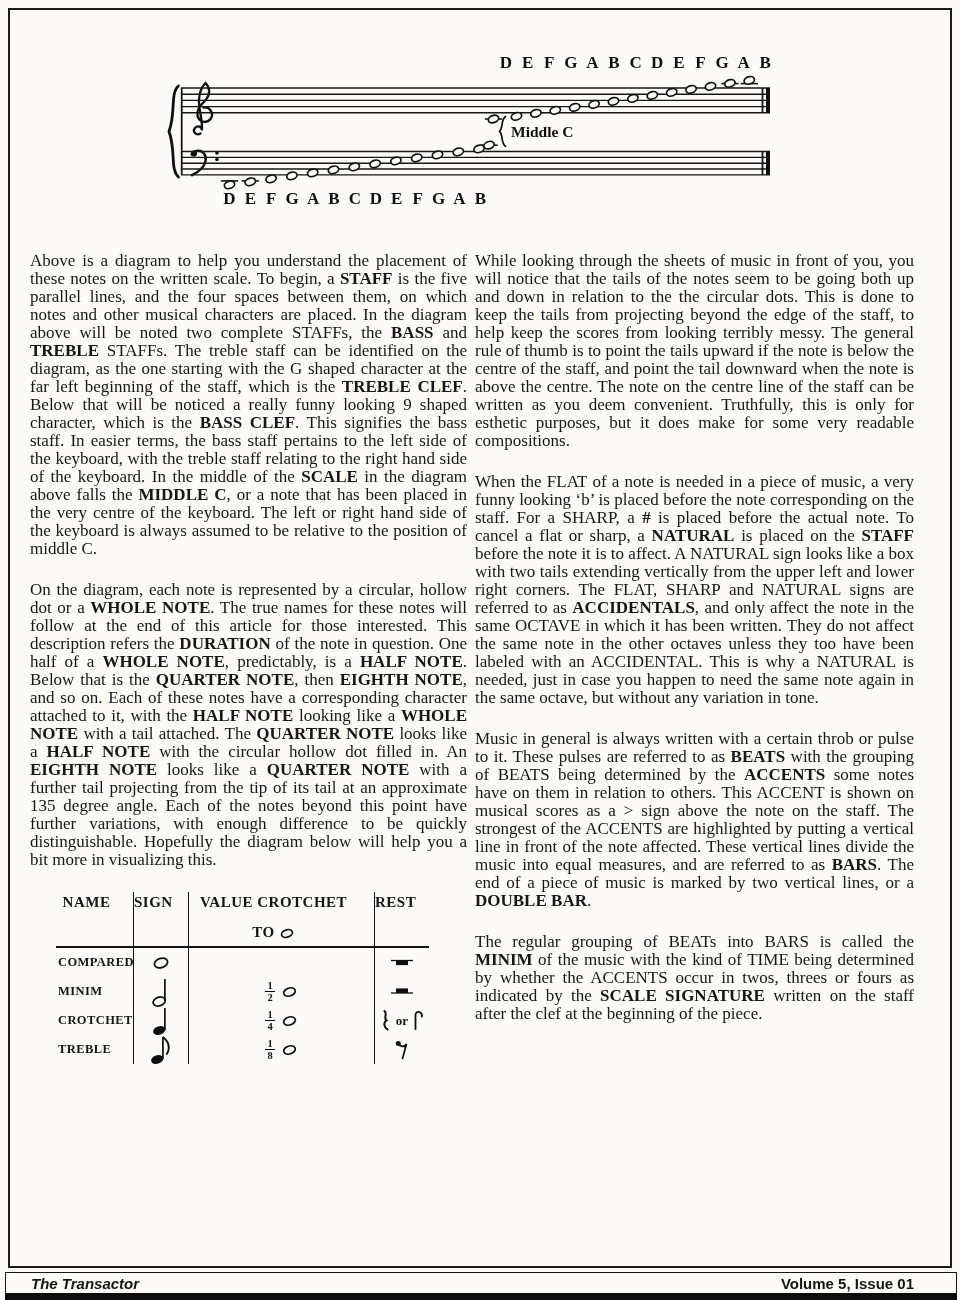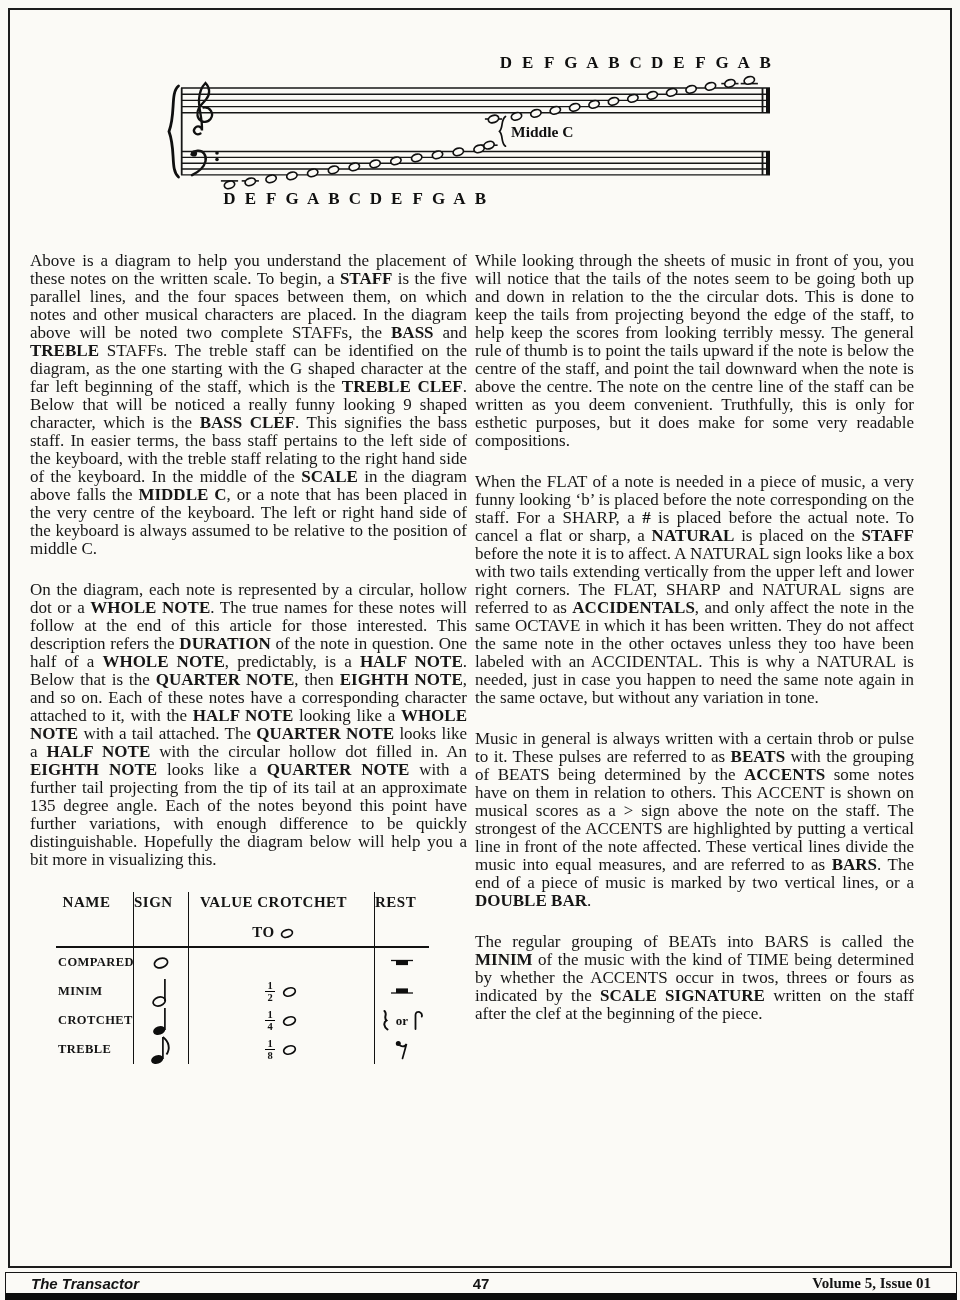--- a/index.html
+++ b/index.html
@@ -58,21 +58,21 @@
   .gl .hw{fill:none;stroke:#0e0e0e;stroke-width:1.7;}
 
   .footer{
     position:absolute;left:5px;top:1272px;width:950px;height:20px;
     border:1.5px solid #161616;border-bottom:7px solid #0d0d0d;
     background:#fbfaf6;display:flex;align-items:center;
     font-family:"Liberation Sans",sans-serif;font-weight:bold;font-size:15px;
   }
   .footer .fc{position:absolute;left:0;width:100%;text-align:center;}
   .footer .fl{margin-left:25px;position:relative;font-style:italic;}
-  .footer .fr{margin-left:auto;margin-right:25px;position:relative;font-family:Liberation Serif, serif;}
+  .footer .fr{margin-left:auto;margin-right:42px;position:relative;}
 </style>
 </head>
 <body>
 
 <div class="frame"></div>
 
 <svg id="staff-svg" class="diagram-svg" viewBox="0 0 960 225">
 
   <path class="clef" stroke-width="2.8" d="M178.5 86 c-8.5 7 -2.5 27 -9.5 45.5 c7 18.5 1 38.5 9.5 45.5"></path>
 
@@ -274,16 +274,15 @@
 </div>
 
 <div class="col col-right">
   <p>While looking through the sheets of music in front of you, you will notice that the tails of the notes seem to be going both up and down in relation to the the circular dots. This is done to keep the tails from projecting beyond the edge of the staff, to help keep the scores from looking terribly messy. The general rule of thumb is to point the tails upward if the note is below the centre of the staff, and point the tail downward when the note is above the centre. The note on the centre line of the staff can be written as you deem convenient. Truthfully, this is only for esthetic purposes, but it does make for some very readable compositions.</p>
   <p>When the FLAT of a note is needed in a piece of music, a very funny looking ‘b’ is placed before the note corresponding on the staff. For a SHARP, a <b>#</b> is placed before the actual note. To cancel a flat or sharp, a <b>NATURAL</b> is placed on the <b>STAFF</b> before the note it is to affect. A NATURAL sign looks like a box with two tails extending vertically from the upper left and lower right corners. The FLAT, SHARP and NATURAL signs are referred to as <b>ACCIDENTALS</b>, and only affect the note in the same OCTAVE in which it has been written. They do not affect the same note in the other octaves unless they too have been labeled with an ACCIDENTAL. This is why a NATURAL is needed, just in case you happen to need the same note again in the same octave, but without any variation in tone.</p>
   <p>Music in general is always written with a certain throb or pulse to it. These pulses are referred to as <b>BEATS</b> with the grouping of BEATS being determined by the <b>ACCENTS</b> some notes have on them in relation to others. This ACCENT is shown on musical scores as a &gt; sign above the note on the staff. The strongest of the ACCENTS are highlighted by putting a vertical line in front of the note affected. These vertical lines divide the music into equal measures, and are referred to as <b>BARS</b>. The end of a piece of music is marked by two vertical lines, or a <b>DOUBLE BAR</b>.</p>
   <p>The regular grouping of BEATs into BARS is called the <b>MINIM</b> of the music with the kind of TIME being determined by whether the ACCENTS occur in twos, threes or fours as indicated by the <b>SCALE SIGNATURE</b> written on the staff after the clef at the beginning of the piece.</p>
 </div>
 
 <div class="footer">
-  <span class="fc">47</span>
   <span class="fl">The Transactor</span>
   <span class="fr">Volume 5, Issue 01</span>
 </div>
 
 </body></html>

